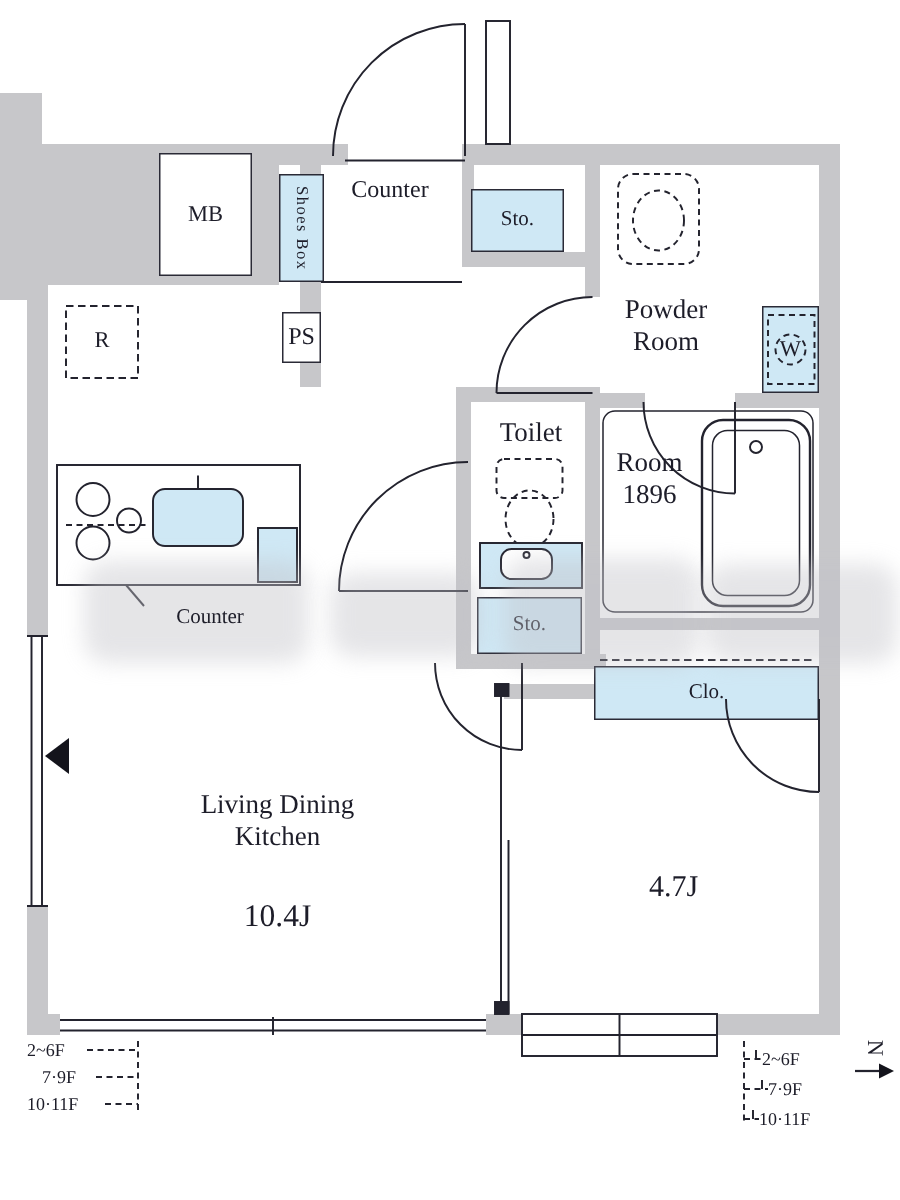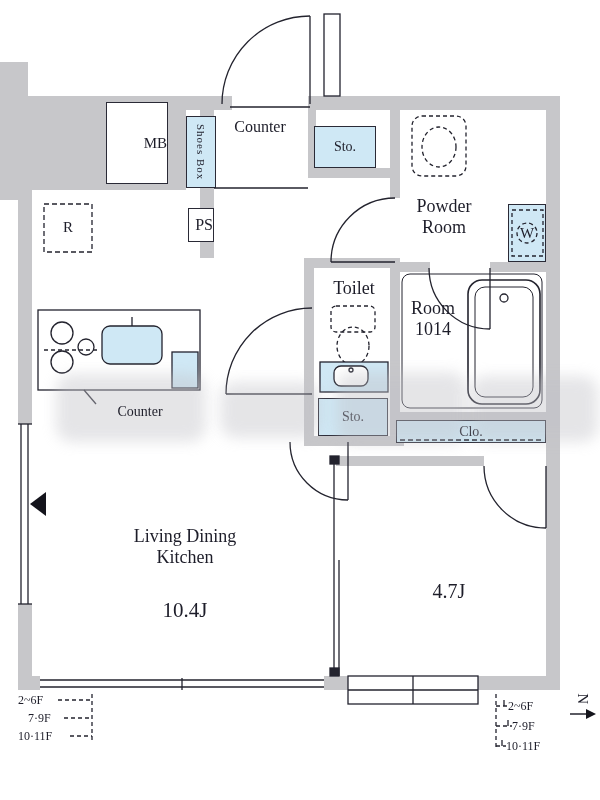--- a/index.html
+++ b/index.html
@@ -4,21 +4,21 @@
 <style>
   * { margin:0; padding:0; box-sizing:border-box; }
   html,body { background:#ffffff; }
   body { width:600px; height:800px; overflow:hidden; }
   .plan { position:relative; width:600px; height:800px; background:#fff;
           font-family:"Liberation Serif", serif; color:#1d1d29; }
   .wall { position:absolute; background:#c7c7ca; z-index:0; }
   .blue { position:absolute; background:#cfe8f5; border:1px solid #2a2a36; z-index:1;
           display:flex; align-items:center; justify-content:center; }
   .box  { position:absolute; background:#fff; border:1.5px solid #2a2a36; z-index:1;
-          display:flex; align-items:center; justify-content:flex-end; }
+          display:flex; align-items:center; justify-content:center; }
   .label { position:absolute; text-align:center; line-height:1.15; color:#1d1d29; z-index:4; }
   .overlay { position:absolute; left:0; top:0; z-index:2; }
   .wm { position:absolute; background:#c2c2c8; opacity:.42; filter:blur(7px);
         border-radius:16px; z-index:3; }
   .vtext { writing-mode: vertical-rl; font-size:11px; letter-spacing:1px; }
 </style>
 </head>
 <body>
 
 <div class="plan">
@@ -52,21 +52,21 @@
   </div>
   <div class="blue" style="left:314px;top:126px;width:62px;height:42px;font-size:14px">
     <span>Sto.</span>
   </div>
   <div class="blue" style="left:508px;top:204px;width:38px;height:58px;font-size:15px">
     <span style="position:relative;z-index:5">W</span>
   </div>
   <div class="blue" style="left:318px;top:398px;width:70px;height:38px;font-size:14px">
     <span>Sto.</span>
   </div>
-  <div class="blue" style="left:396px;top:420px;width:150px;height:23px;font-size:14px">
+  <div class="blue" style="left:396px;top:444px;width:150px;height:36px;font-size:14px">
     <span>Clo.</span>
   </div>
 
   <div class="box" style="left:106px;top:102px;width:62px;height:82px;font-size:15px">
     <span>MB</span>
   </div>
   <div class="box" style="left:188px;top:208px;width:26px;height:34px;font-size:16px;border-width:1px">
     <span>PS</span>
   </div>
 
@@ -210,21 +210,21 @@
 
   <div class="label" style="left:398px;top:196px;width:92px;font-size:18px">
     <span style="display:block">Powder</span>
     <span style="display:block">Room</span>
   </div>
 
   <div class="label" style="left:314px;top:278px;width:80px;font-size:18px">Toilet</div>
 
   <div class="label" style="left:398px;top:298px;width:70px;font-size:18px">
     <span style="display:block">Room</span>
-    <span style="display:block">1014</span>
+    <span style="display:block">1896</span>
   </div>
 
   <div class="label" style="left:100px;top:404px;width:80px;font-size:14px">Counter</div>
 
   <div class="label" style="left:80px;top:526px;width:210px;font-size:18px">
     <span style="display:block">Living Dining</span>
     <span style="display:block">Kitchen</span>
   </div>
   <div class="label" style="left:80px;top:598px;width:210px;font-size:21px">10.4J</div>
 

